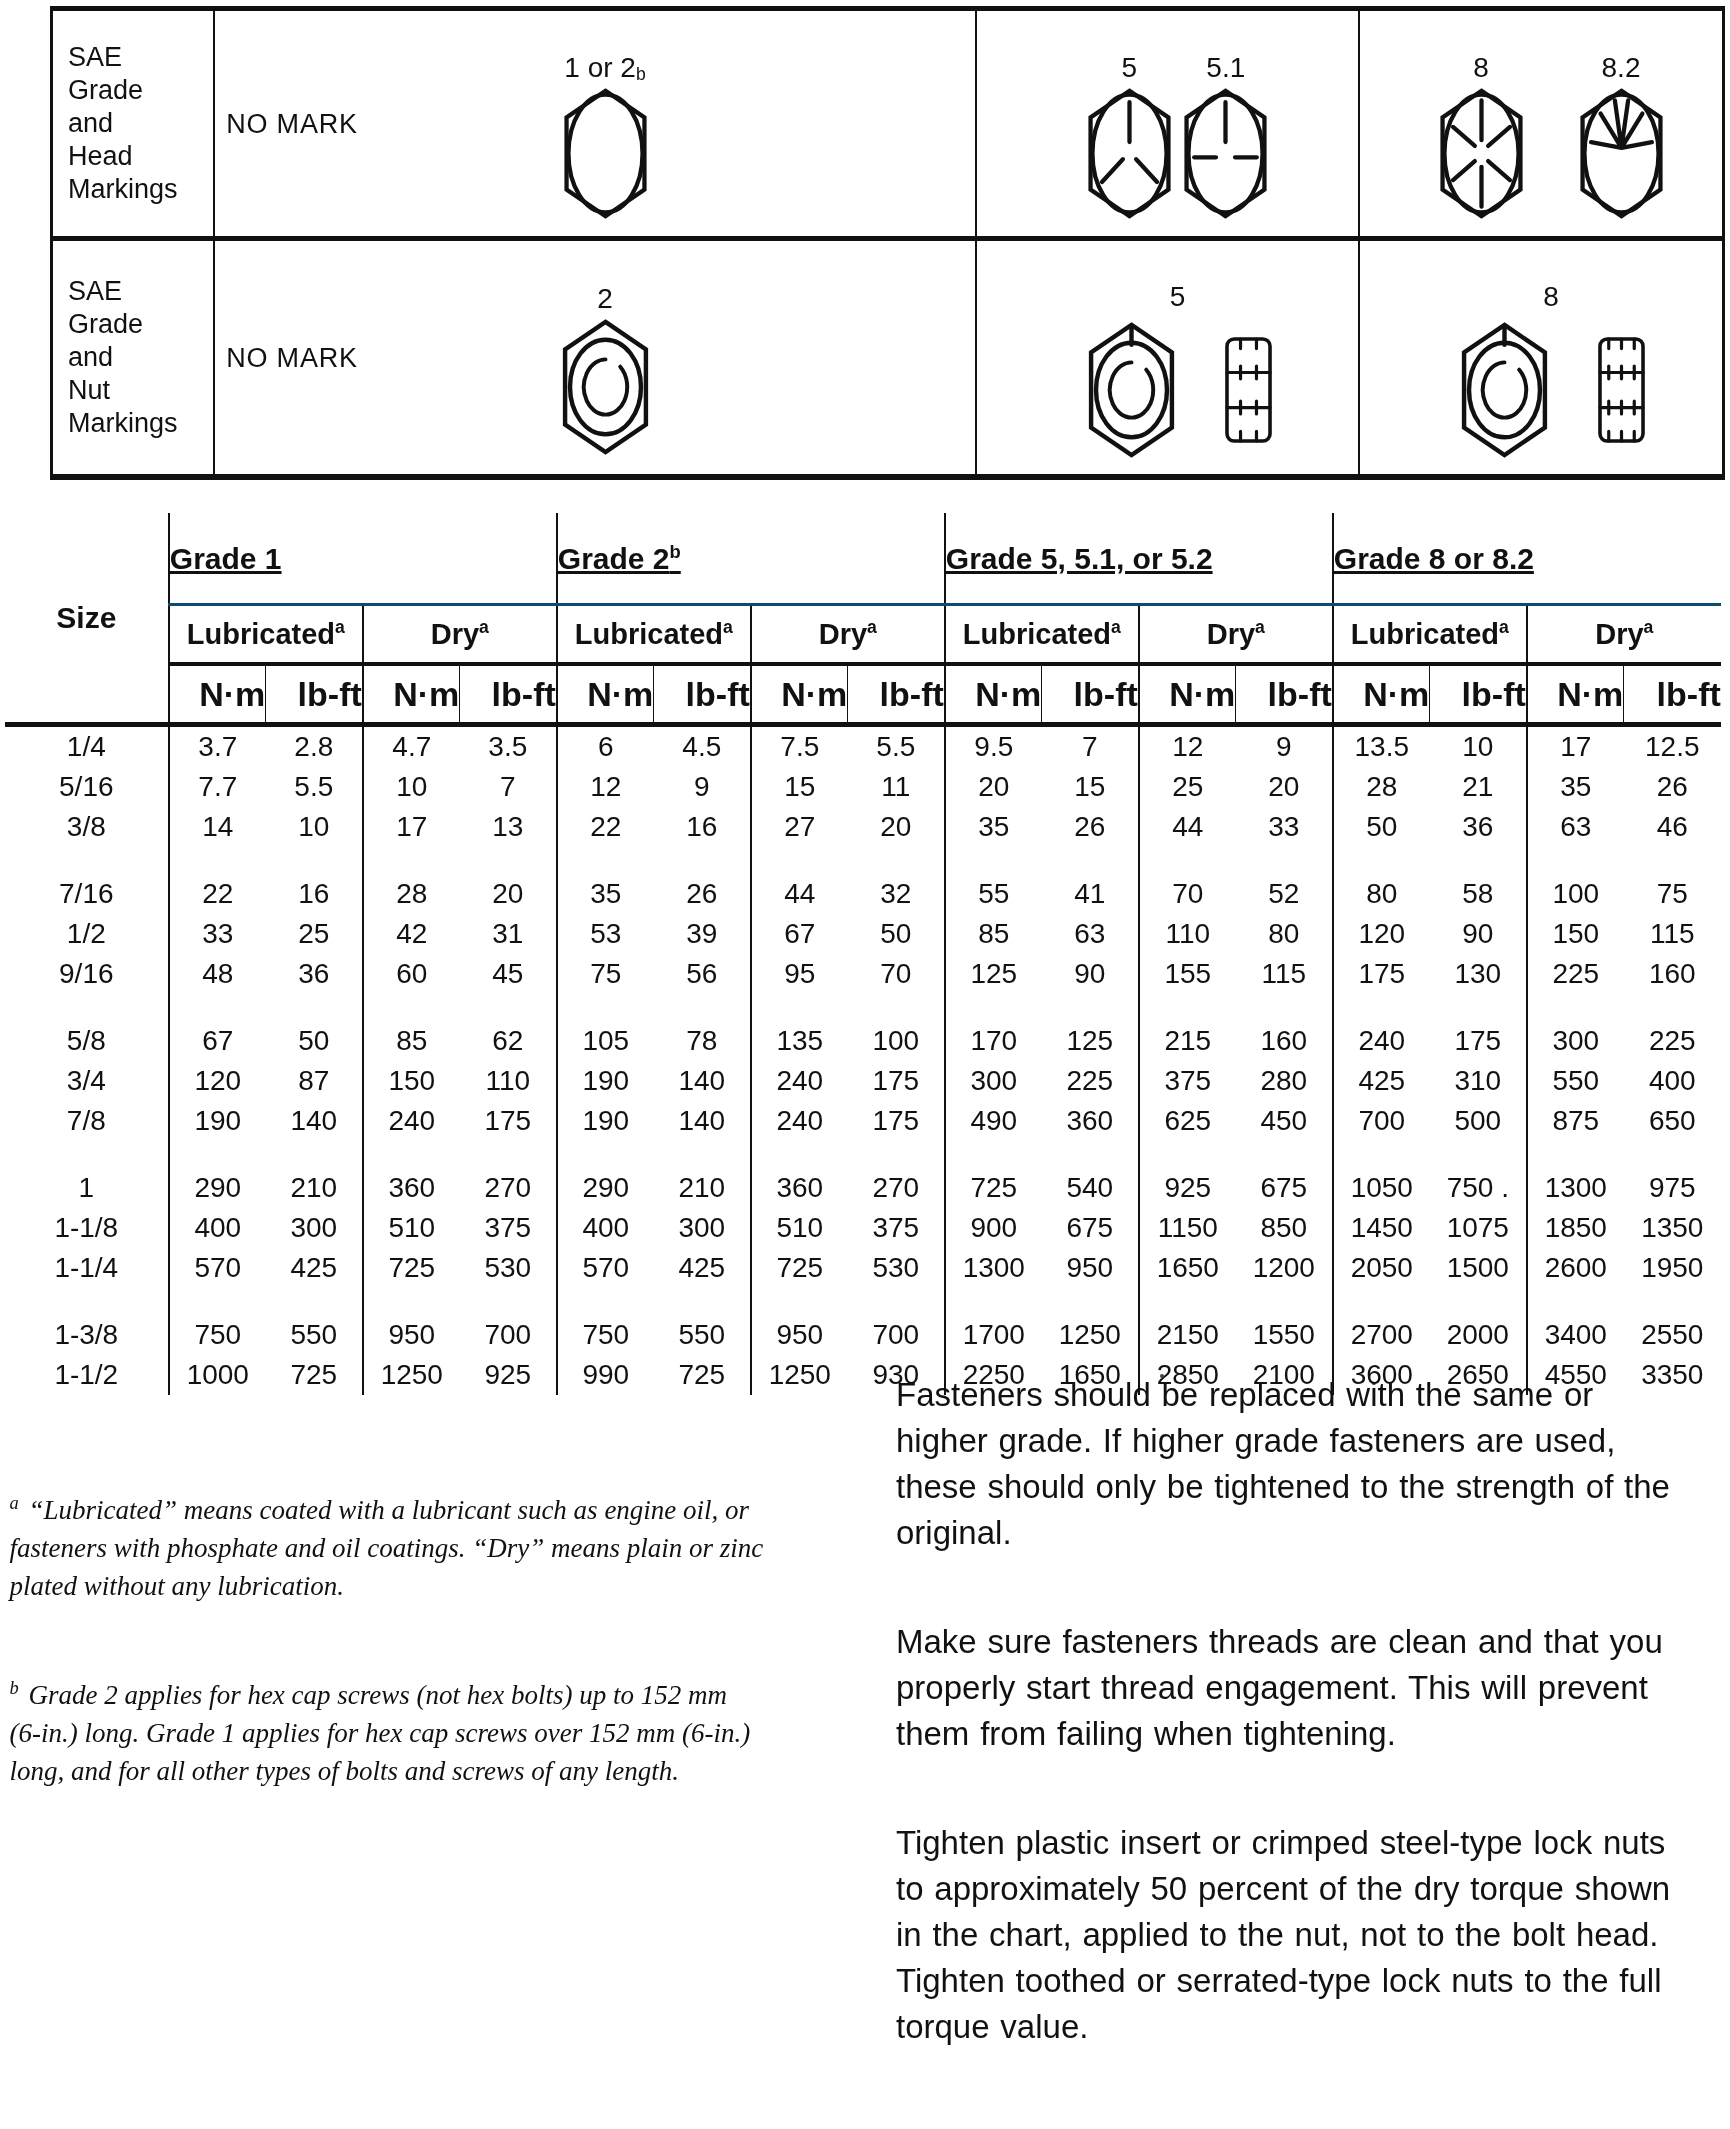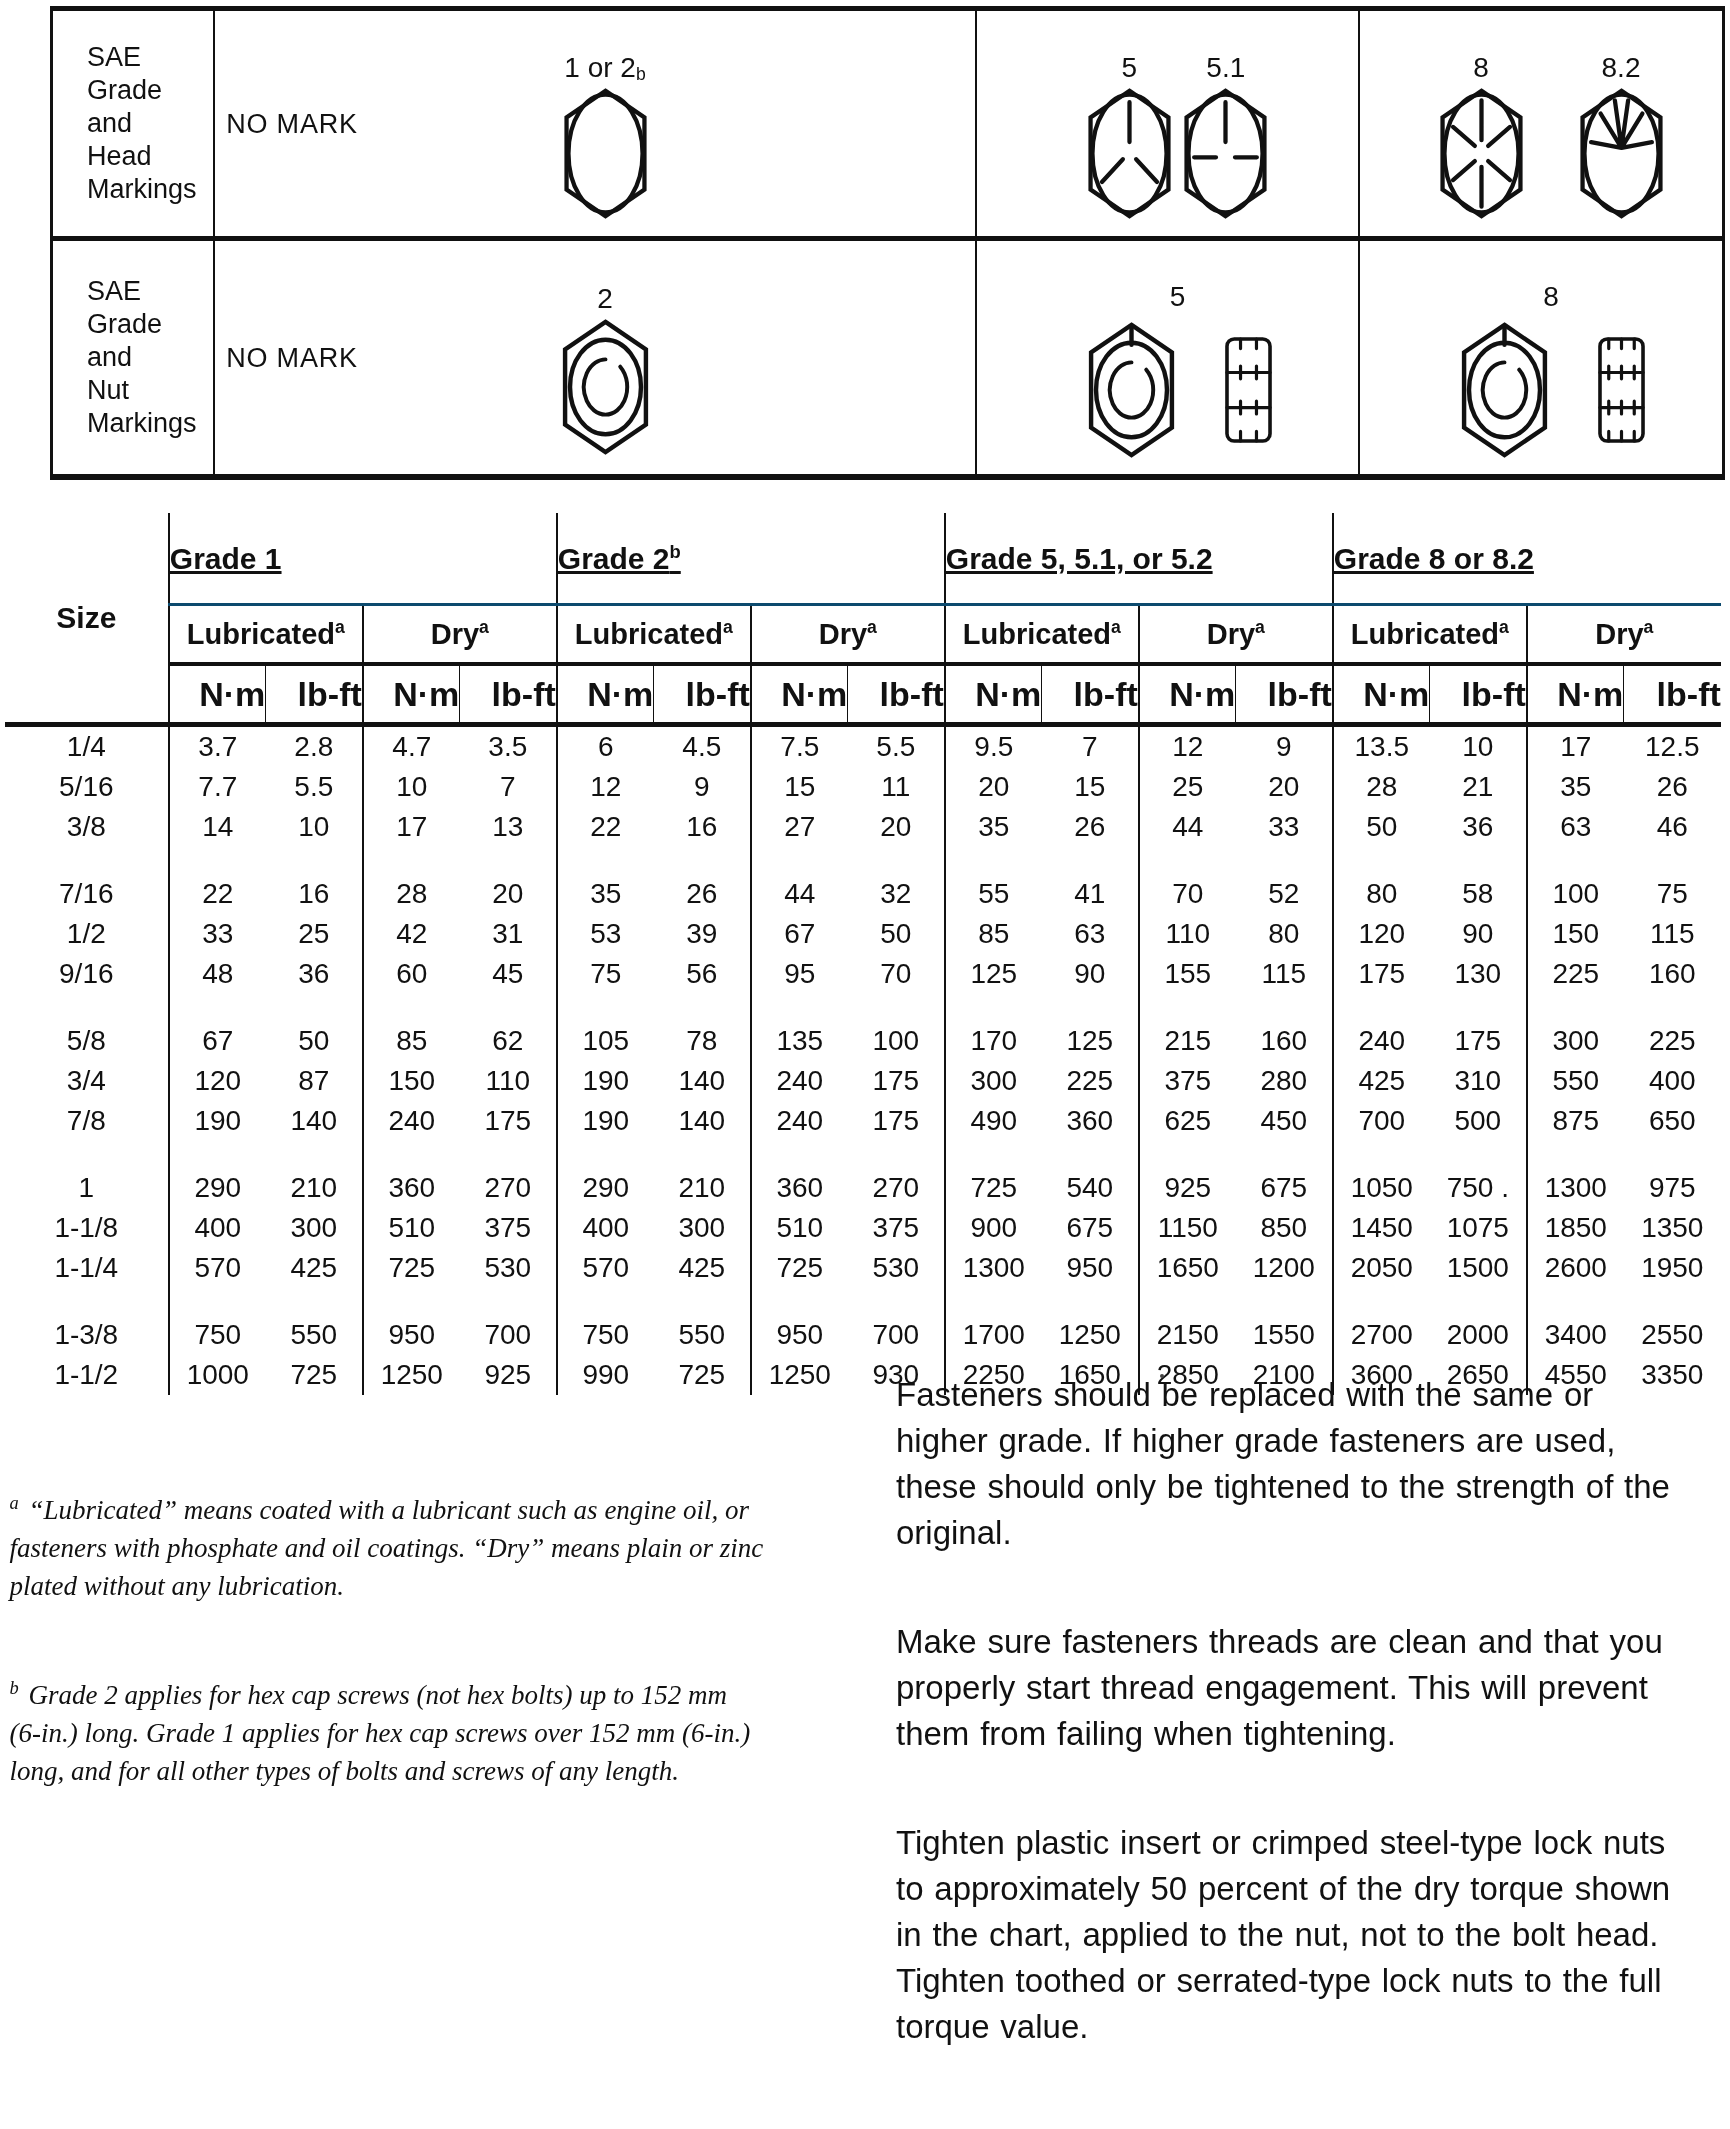--- a/index.html
+++ b/index.html
@@ -7,21 +7,21 @@
   .page{position:relative;width:1730px;height:2129px;background:#fff;overflow:hidden;}
 
   
   .mark-table{position:absolute;left:50px;top:6.4px;width:1669px;height:463px;
     border-top:5.6px solid #111;border-bottom:6.4px solid #111;
     border-left:3.2px solid #111;border-right:3.2px solid #111;
     display:grid;grid-template-columns:160px 762px 383px auto;grid-template-rows:230px auto;}
   .mcell{position:relative;border-left:2.4px solid #111;box-sizing:border-box;}
   .mcell.first{border-left:none;}
   .mcell.top{border-bottom:5.6px solid #111;}
-  .mt-label{display:flex;align-items:center;padding-left:34px;font-size:27px;line-height:33px;white-space:pre-line;}
+  .mt-label{display:flex;align-items:center;padding-left:15px;font-size:27px;line-height:33px;white-space:pre-line;}
   .nomark{position:absolute;left:11.2px;top:50%;transform:translateY(-50%);font-size:27px;letter-spacing:0.8px;}
   .mcell-inner{width:100%;height:100%;display:flex;justify-content:center;align-items:center;padding-top:13px;box-sizing:border-box;padding-left:20px;}
   .mgroup{display:flex;flex-direction:column;align-items:center;}
   .mghead{height:43px;font-size:28px;display:flex;align-items:flex-end;margin-bottom:3.2px;}
   .mghead sup{font-size:17.6px;line-height:1;}
   .gset{display:flex;gap:1.6px;}
   .gset.wide{gap:45px;}
   .icons-row{display:flex;gap:42px;align-items:flex-start;margin-top:4.8px;}
   svg.hex{width:95px;height:133px;}
   svg.nutface{width:99px;height:138px;}

